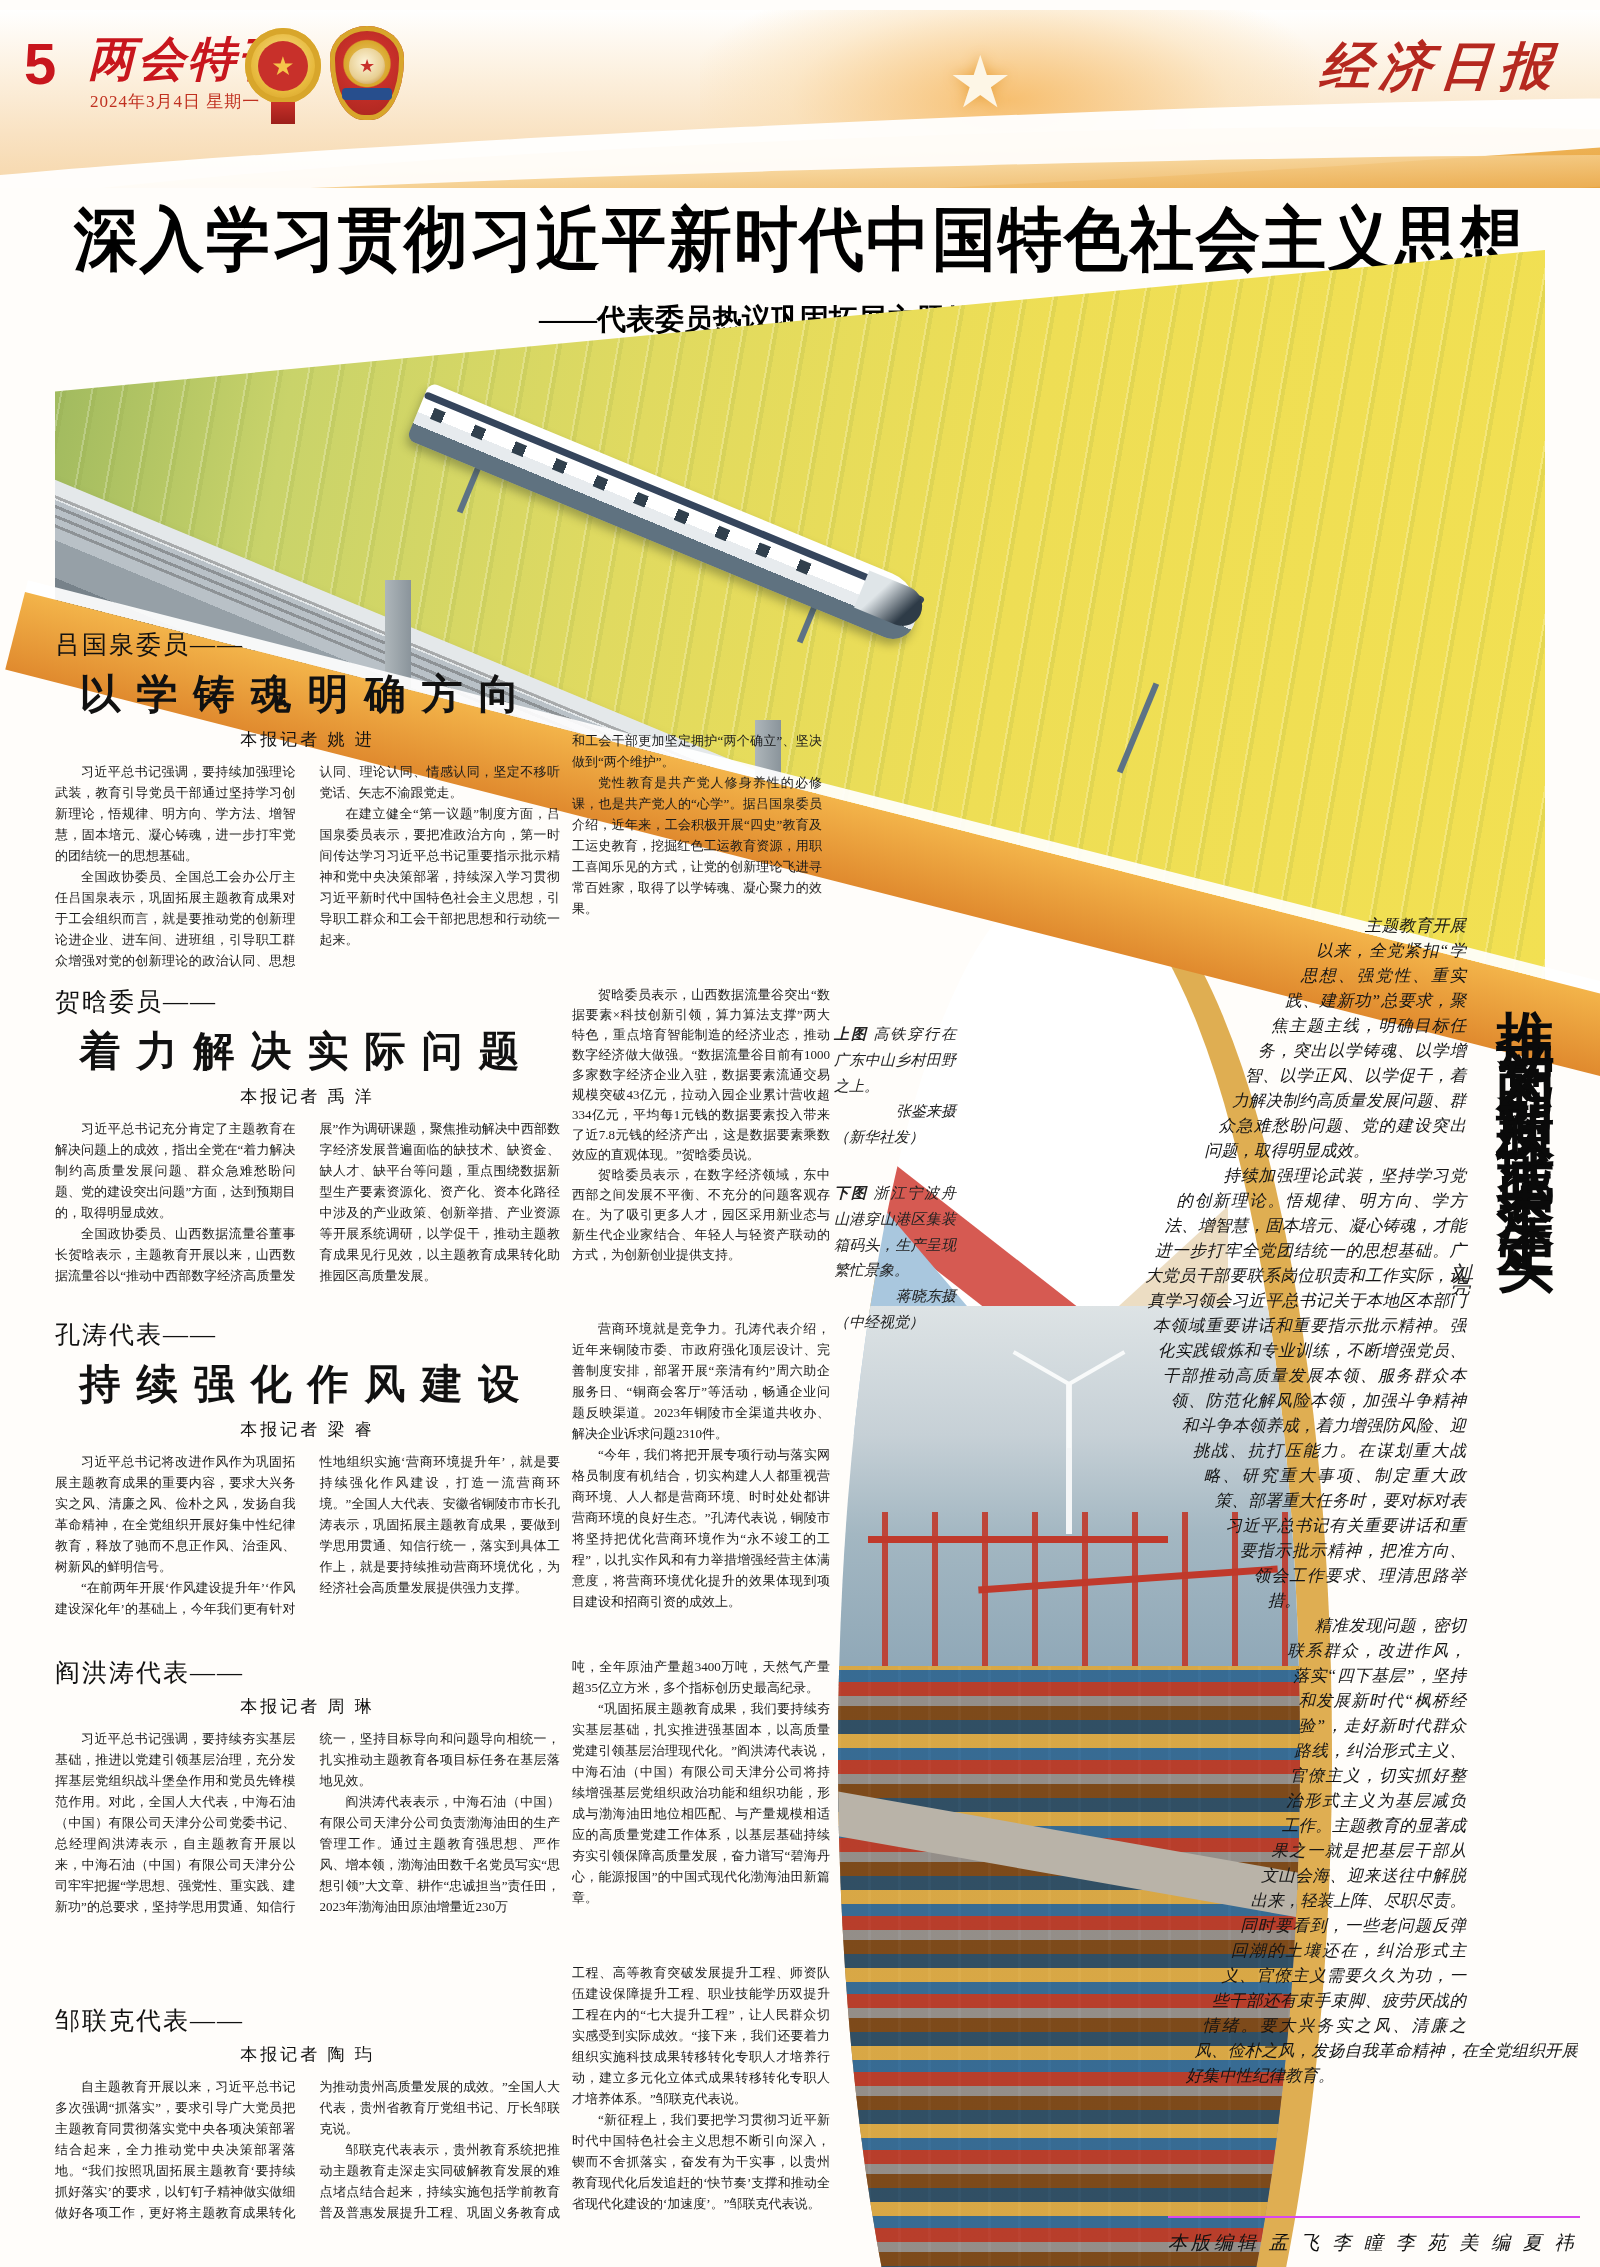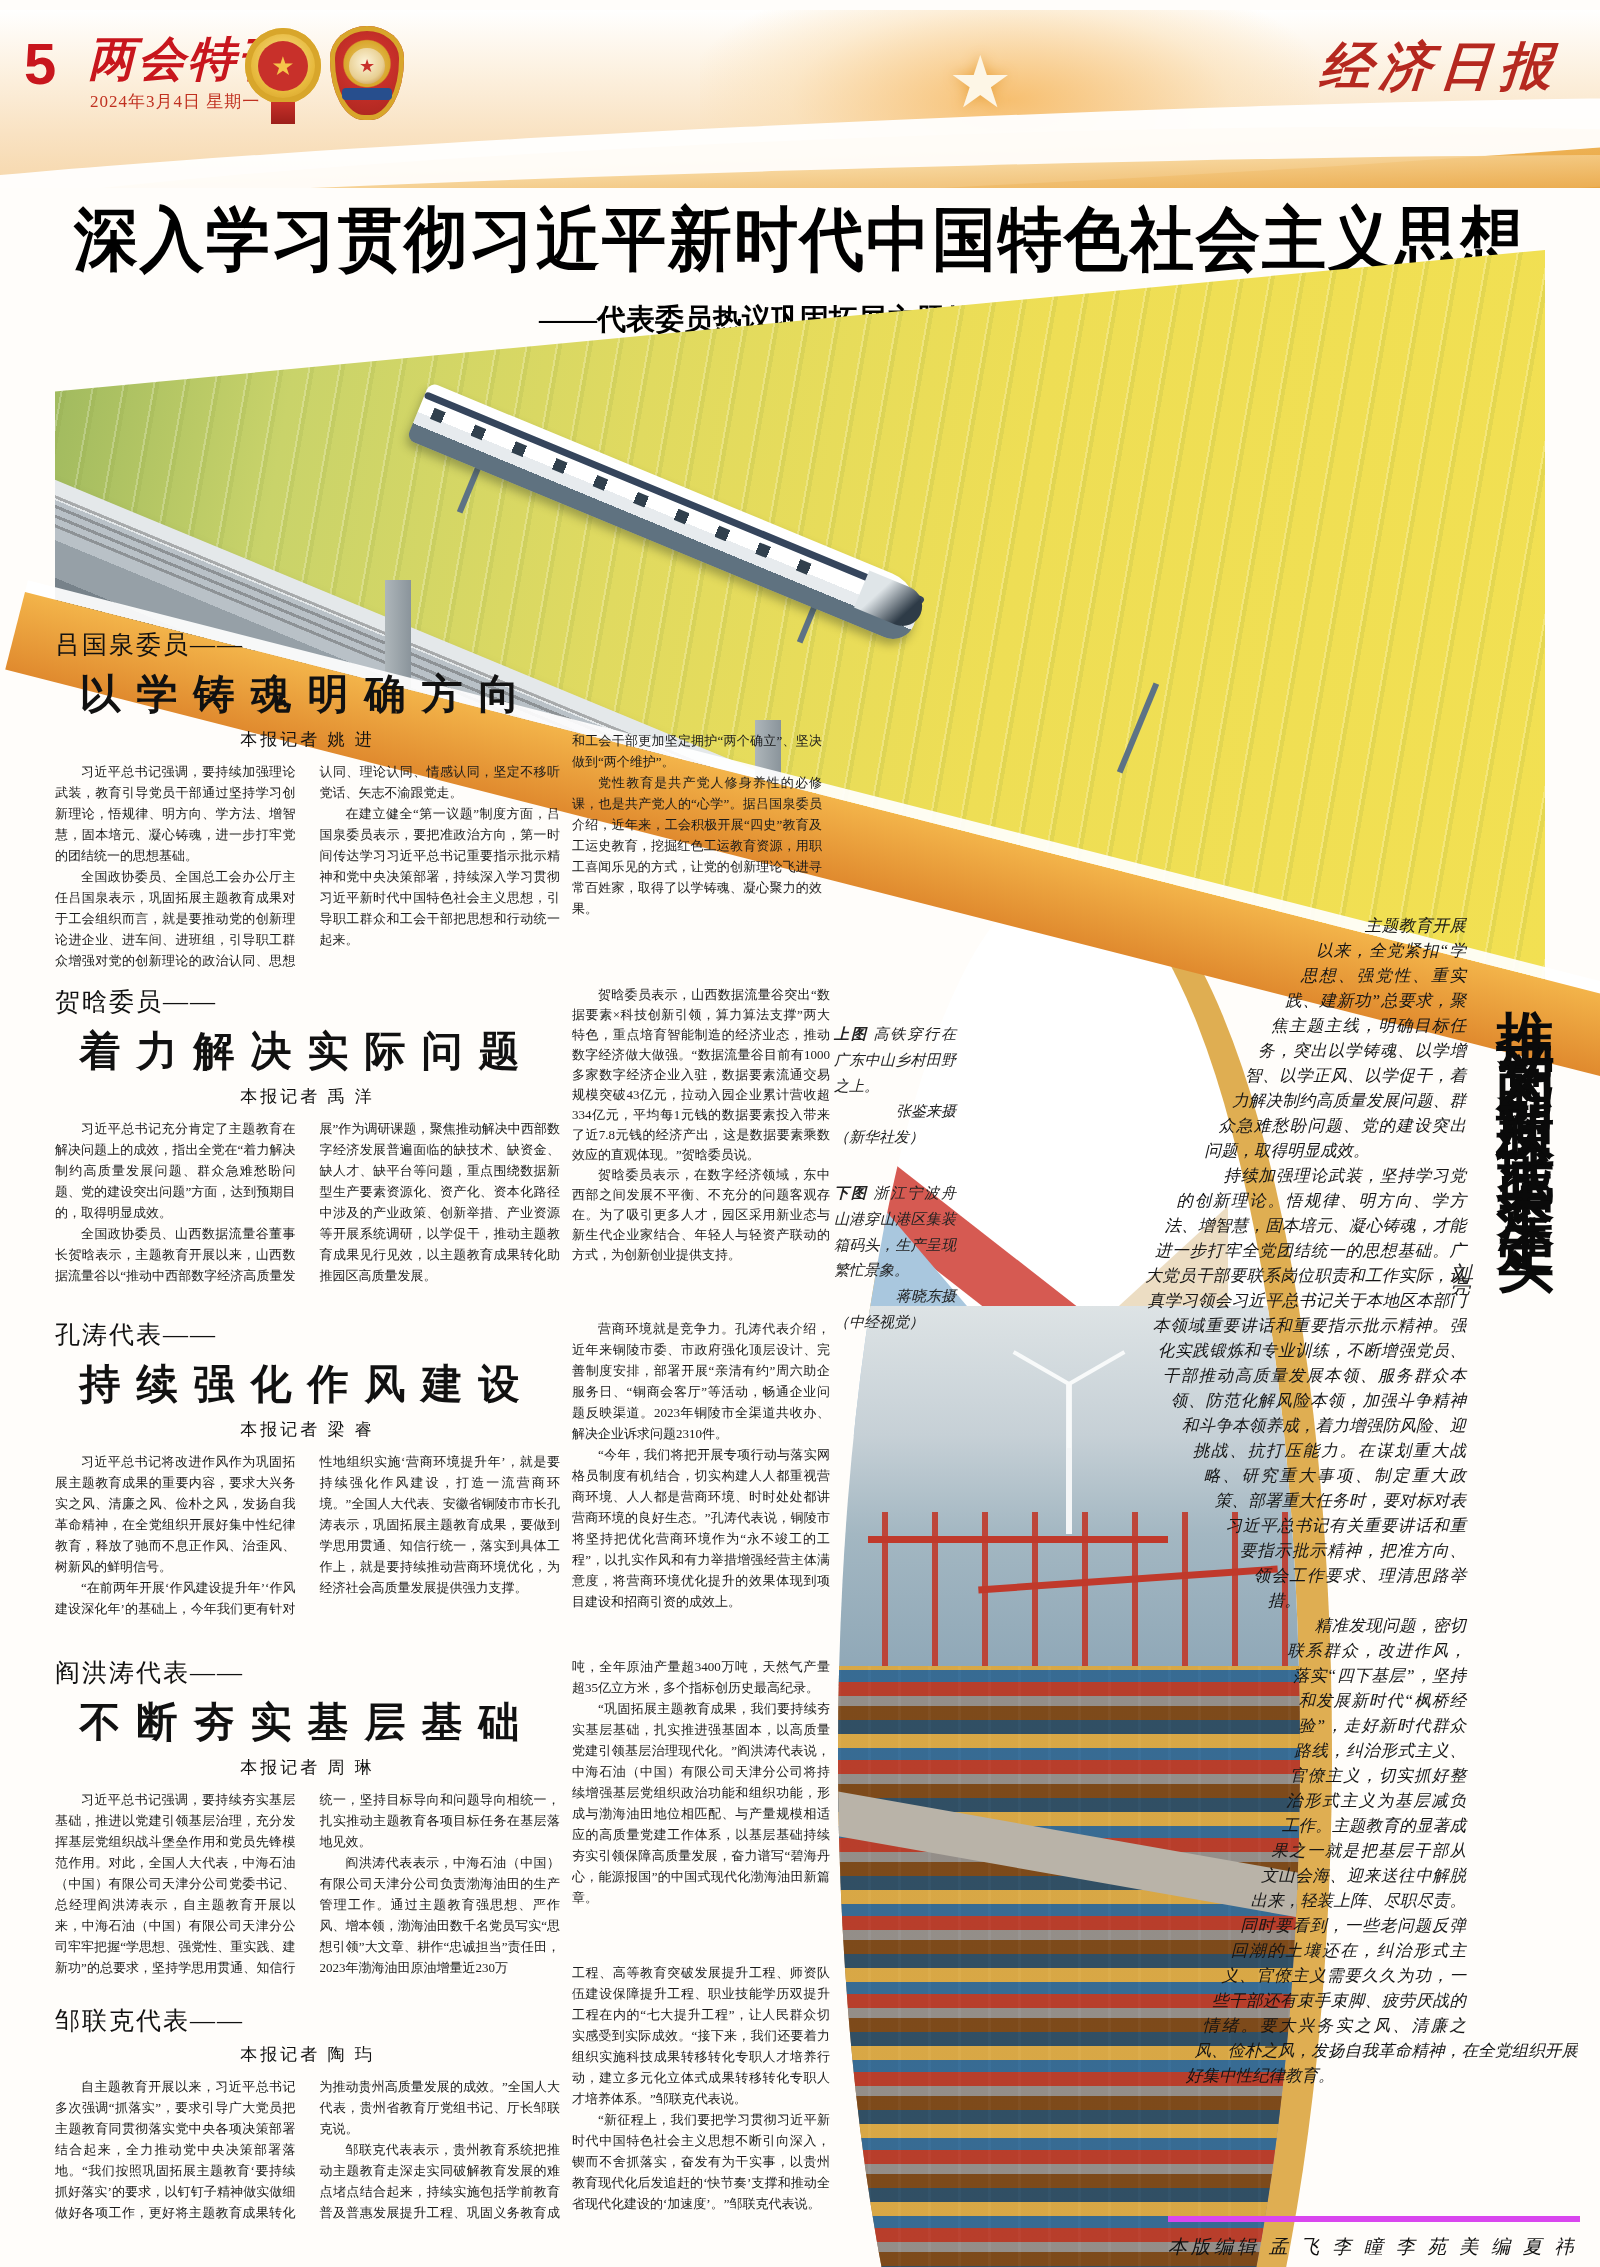--- a/index.html
+++ b/index.html
@@ -122,21 +122,21 @@
   .float-title{float:right;width:112px;height:1125px;shape-outside:inset(0);}
   .float-photo{float:left;width:200px;height:1250px;margin-right:8px;
       shape-outside:polygon(0 0,96% 0,70% 7%,45% 15%,18% 23%,4% 29%,16% 39%,45% 50%,72% 58%,80% 64%,72% 72%,52% 80%,34% 88%,20% 95%,8% 100%,0 100%);}
   .commentary p{margin:0;font-style:italic;font-size:16.5px;line-height:25px;text-align:justify;text-indent:2em;color:#151515;}
   .cmt-title{position:absolute;left:1486px;top:964px;height:1100px;writing-mode:vertical-rl;text-orientation:upright;
       font-size:58px;font-weight:900;letter-spacing:17px;color:#0a0a0a;z-index:5;}
   .cmt-author{position:absolute;left:1448px;top:1246px;writing-mode:vertical-rl;text-orientation:upright;
       font-size:20px;letter-spacing:12px;font-style:italic;color:#222;z-index:5;}
 
   
-  .credits{position:absolute;left:1168px;top:2216px;width:412px;border-top:6px solid #d946ef;padding-top:12px;
+  .credits{position:absolute;left:1168px;top:2216px;width:412px;border-top:2px solid #d946ef;padding-top:12px;
       font-style:italic;font-size:19px;letter-spacing:4px;color:#111;z-index:6;}
 </style>
 </head>
 <body>
 
 <div class="page">
 
   <div class="banner">
     <div class="glow"></div>
     <div class="glow-star">★</div>
@@ -258,21 +258,20 @@
     </div>
     <div class="art-right">
       <p>营商环境就是竞争力。孔涛代表介绍，近年来铜陵市委、市政府强化顶层设计、完善制度安排，部署开展“亲清有约”周六助企服务日、“铜商会客厅”等活动，畅通企业问题反映渠道。2023年铜陵市全渠道共收办、解决企业诉求问题2310件。</p>
       <p>“今年，我们将把开展专项行动与落实网格员制度有机结合，切实构建人人都重视营商环境、人人都是营商环境、时时处处都讲营商环境的良好生态。”孔涛代表说，铜陵市将坚持把优化营商环境作为“永不竣工的工程”，以扎实作风和有力举措增强经营主体满意度，将营商环境优化提升的效果体现到项目建设和招商引资的成效上。</p>
     </div>
   </div>
 
   <div class="article a4">
     <div class="art-left">
       <p class="kicker">阎洪涛代表——</p>
-      <h2 class="art-title">不断夯实基层基础</h2>
       <p class="byline">本报记者 周 琳</p>
       <div class="art-body">
         <p>习近平总书记强调，要持续夯实基层基础，推进以党建引领基层治理，充分发挥基层党组织战斗堡垒作用和党员先锋模范作用。对此，全国人大代表，中海石油（中国）有限公司天津分公司党委书记、总经理阎洪涛表示，自主题教育开展以来，中海石油（中国）有限公司天津分公司牢牢把握“学思想、强党性、重实践、建新功”的总要求，坚持学思用贯通、知信行统一，坚持目标导向和问题导向相统一，扎实推动主题教育各项目标任务在基层落地见效。</p>
         <p>阎洪涛代表表示，中海石油（中国）有限公司天津分公司负责渤海油田的生产管理工作。通过主题教育强思想、严作风、增本领，渤海油田数千名党员写实“思想引领”大文章、耕作“忠诚担当”责任田，2023年渤海油田原油增量近230万</p>
       </div>
     </div>
     <div class="art-right">
       <p class="cont">吨，全年原油产量超3400万吨，天然气产量超35亿立方米，多个指标创历史最高纪录。</p>
       <p>“巩固拓展主题教育成果，我们要持续夯实基层基础，扎实推进强基固本，以高质量党建引领基层治理现代化。”阎洪涛代表说，中海石油（中国）有限公司天津分公司将持续增强基层党组织政治功能和组织功能，形成与渤海油田地位相匹配、与产量规模相适应的高质量党建工作体系，以基层基础持续夯实引领保障高质量发展，奋力谱写“碧海丹心，能源报国”的中国式现代化渤海油田新篇章。</p>
     </div>

